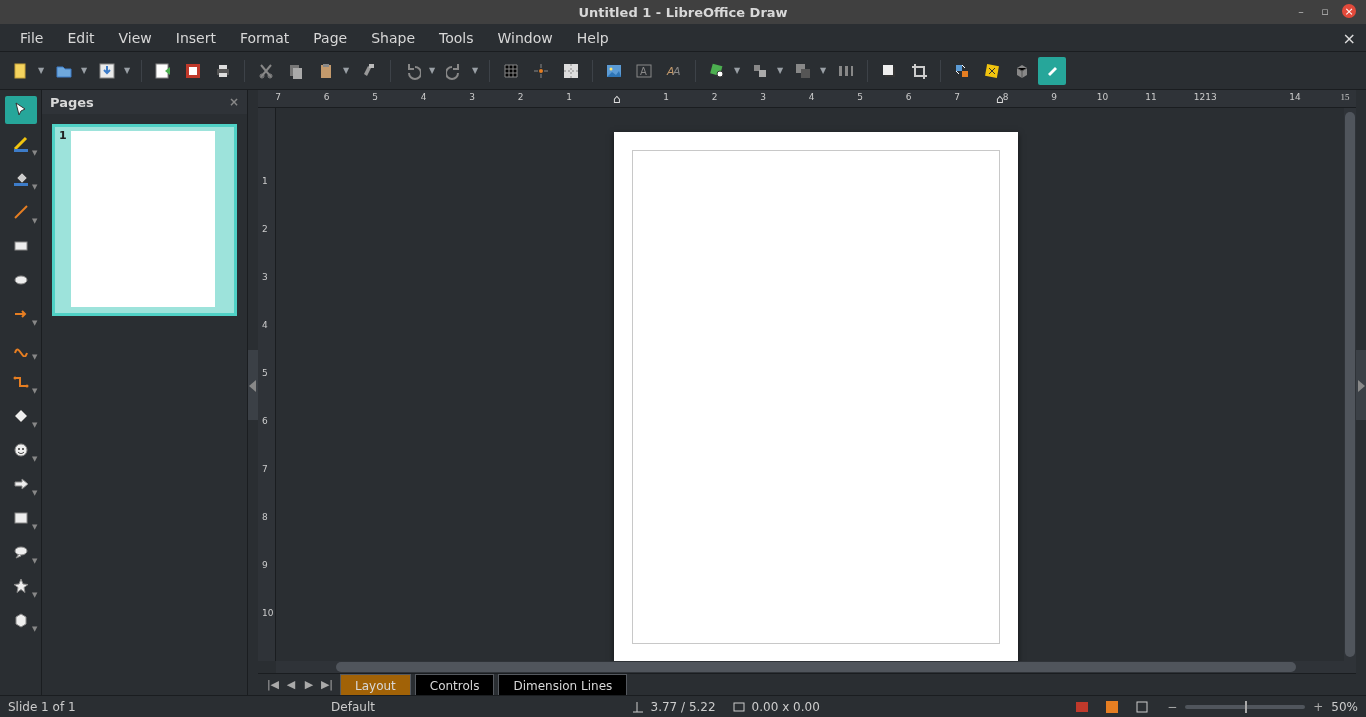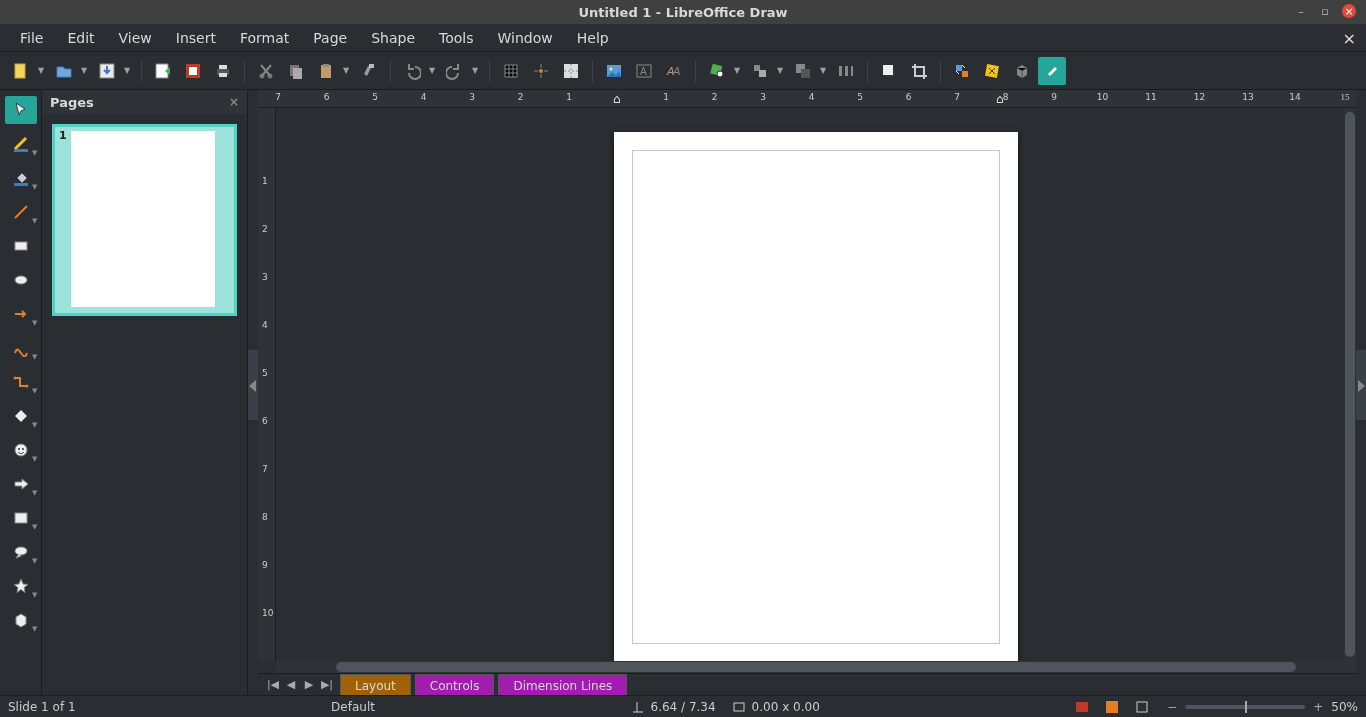--- a/index.html
+++ b/index.html
@@ -71,21 +71,21 @@
 
 
 .hscroll { height: 12px; background: #2f3338; position: relative; margin: 0 0 0 18px; }
 .hscroll .thumb { position: absolute; left: 60px; right: 60px; top: 1px; height: 10px; background: #50555c; border-radius: 5px; }
 .vscroll { width: 12px; background: #2f3338; position: relative; }
 .vscroll .thumb { position: absolute; top: 4px; bottom: 4px; left: 1px; width: 10px; background: #50555c; border-radius: 5px; }
 
 
 .tabsrow { height: 22px; background: #2a2e32; display: flex; align-items: stretch; border-top: 1px solid #1a1d20; padding-left: 6px; }
 .tabsrow .navb { width: 18px; display: flex; align-items: center; justify-content: center; color: #aaa; font-size: 11px; }
-.tabsrow .tab { border: 1px solid #55595f; border-bottom: none; padding: 2px 14px 0 14px; font-size: 12px; margin-left: 4px; background: #a21caf; display: flex; align-items: center; }
+.tabsrow .tab { border: 1px solid #55595f; border-bottom: none; padding: 2px 14px 0 14px; font-size: 12px; margin-left: 4px; background: #000000; display: flex; align-items: center; }
 .tabsrow .tab.active { background: #a16207; }
 
 
 .statusbar { height: 22px; background: #2a2e32; border-top: 1px solid #1a1d20; display: flex; align-items: center; font-size: 12px; color: #ccc; padding: 0 8px; gap: 16px; }
 .statusbar .seg { display: flex; align-items: center; gap: 6px; }
 .statusbar .spacer { flex: 1; }
 .statusbar .zoom-slider { width: 120px; height: 4px; background: #50555c; position: relative; border-radius: 2px; }
 .statusbar .zoom-slider .knob { position: absolute; left: 50%; top: -4px; width: 2px; height: 12px; background: #aaa; }
 .statusbar .zbtn { width: 14px; text-align: center; color: #aaa; }
 
@@ -445,21 +445,21 @@
         <span class="lbl" style="left: 505px;">3</span>
         <span class="lbl" style="left: 553.5px;">4</span>
         <span class="lbl" style="left: 602px;">5</span>
         <span class="lbl" style="left: 650.5px;">6</span>
         <span class="lbl" style="left: 699px;">7</span>
         <span class="lbl" style="left: 747.5px;">8</span>
         <span class="lbl" style="left: 796px;">9</span>
         <span class="lbl" style="left: 844.5px;">10</span>
         <span class="lbl" style="left: 893px;">11</span>
         <span class="lbl" style="left: 941.5px;">12</span>
-        <span class="lbl" style="left: 990px;">13</span>
+        <span class="lbl" style="left: 953px;">13</span>
         <span class="lbl" style="left: 1037px;">14</span>
         <span class="lbl" style="left: 1087px; font-family: Liberation Serif, serif;">15</span>
       </div>
     <div class="canvas-row">
       <div class="ruler-v">
           <span class="lbl" style="top: 25px;"></span>
           <span class="lbl" style="top: 73px;">1</span>
           <span class="lbl" style="top: 121px;">2</span>
           <span class="lbl" style="top: 169px;">3</span>
           <span class="lbl" style="top: 217px;">4</span>
@@ -502,21 +502,21 @@
 
 <div class="statusbar">
   <div class="seg">Slide 1 of 1</div>
   <div class="spacer"></div>
   <div class="seg">Default</div>
   <div class="spacer"></div>
   <div class="seg">
     <svg class="sicon" viewBox="0 0 14 14">
         <path d="M2 12h10M6 2v10" stroke="#ccc"></path>
       </svg>
-    <span>6.64 / 7.34</span>
+    <span>3.77 / 5.22</span>
   </div>
   <div class="seg">
     <svg class="sicon" viewBox="0 0 14 14">
         <rect x="2" y="3" width="10" height="8" fill="none" stroke="#ccc"></rect>
       </svg>
     <span>0.00 x 0.00</span>
   </div>
   <div class="spacer"></div>
   <div class="seg">
     <svg class="sicon" viewBox="0 0 14 14">

